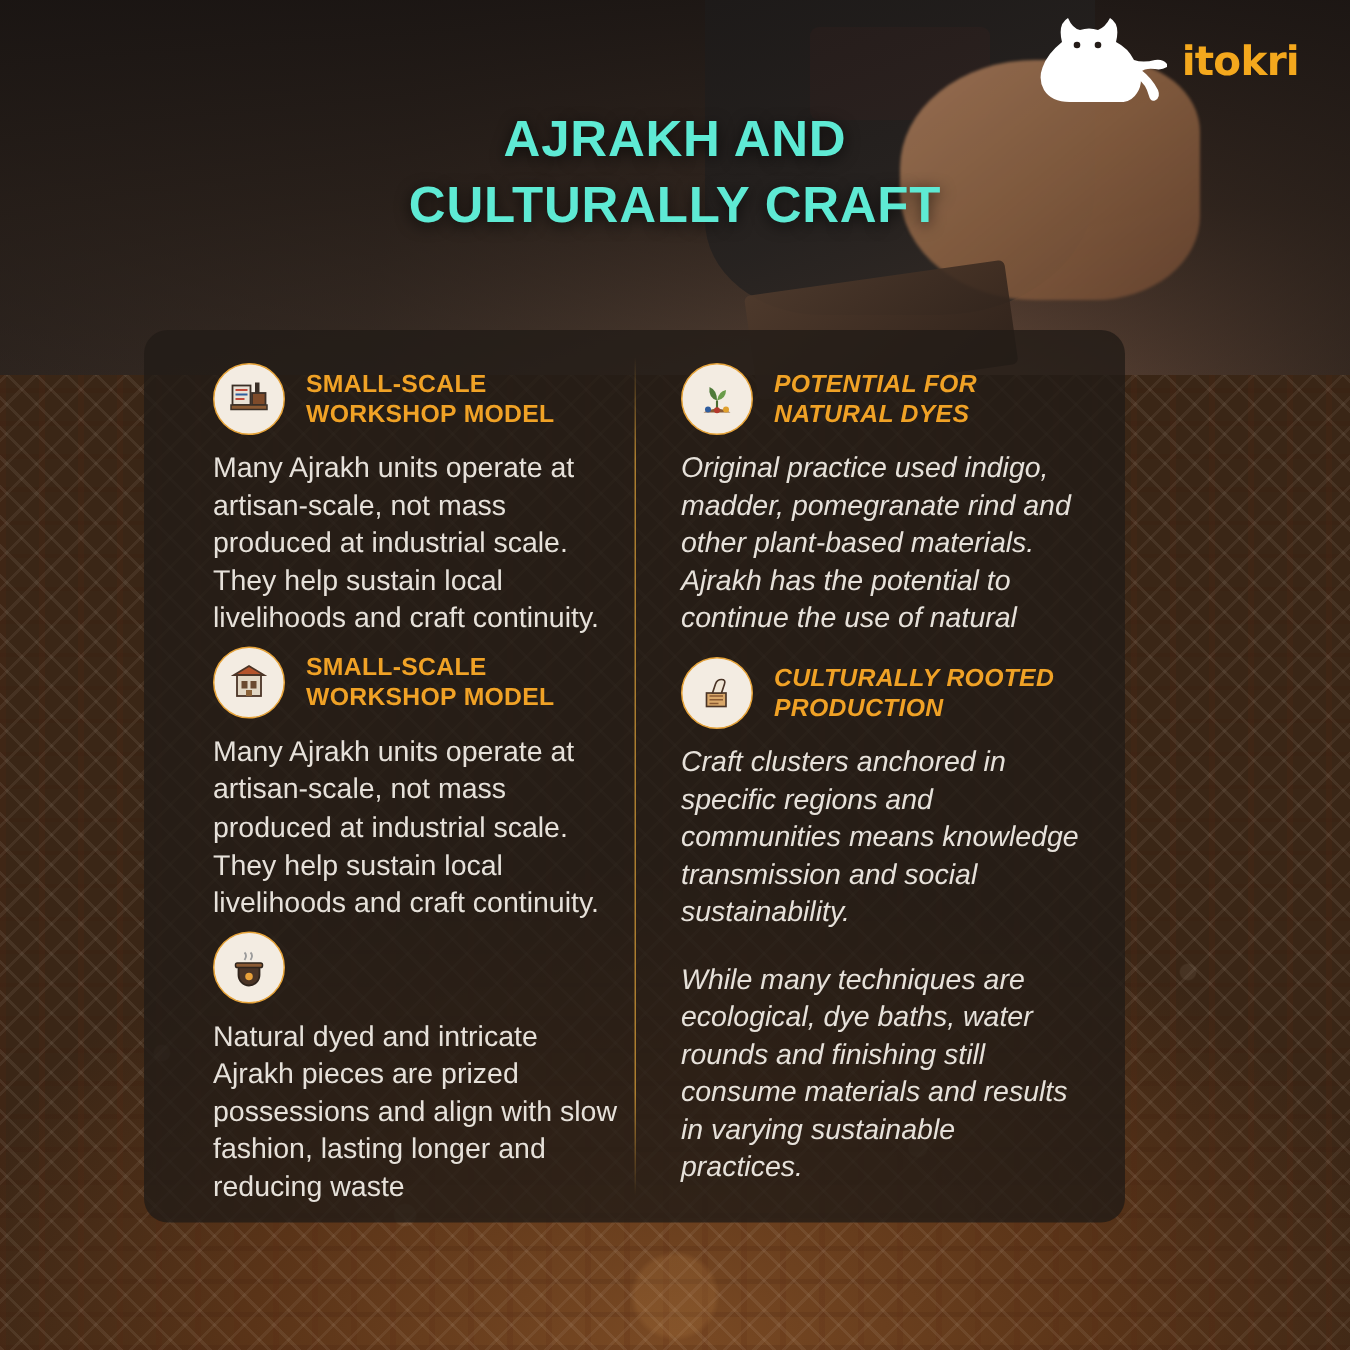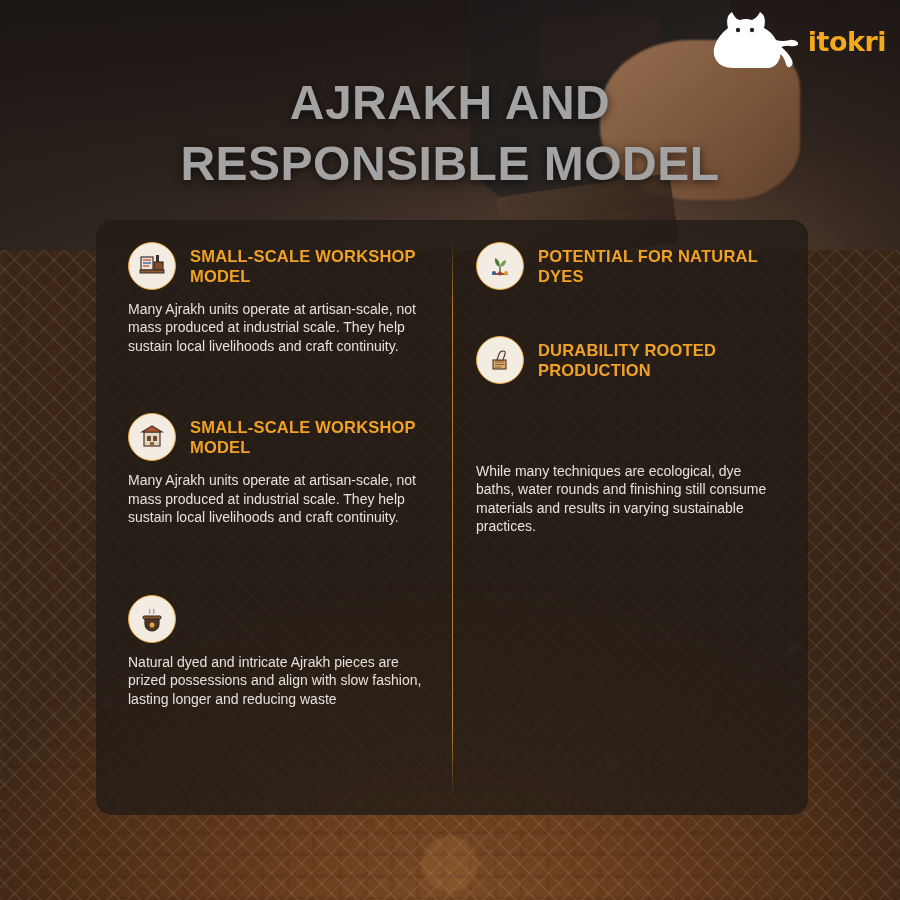--- a/index.html
+++ b/index.html
@@ -92,77 +92,77 @@
     width: 120px; height: 62px;
     background: #b43226;
     border-radius: 6px;
     opacity: .9;
     filter: blur(.5px);
   }
 
   
   .logo-wrap {
     position: absolute;
-    right: 14px; top: 8px;
+    right: 34px; top: 8px;
     display: flex;
     align-items: center;
     gap: 10px;
     z-index: 6;
   }
   .logo-cat { width: 100px; height: 66px; }
   .logo-text {
     color: #f4a81d;
     font-size: 27px;
     font-weight: bold;
     letter-spacing: -.5px;
     font-family: "DejaVu Sans", sans-serif;
   }
 
   .title {
     position: absolute;
     top: 72px;
     left: 0; right: 0;
     text-align: center;
-    color: #a3a3a3;
-    font-size: 48px;
+    color: #5eead4;
+    font-size: 34px;
     line-height: 1.28;
     font-weight: bold;
     letter-spacing: .5px;
     text-shadow: 0 2px 10px rgba(0,0,0,.7);
     z-index: 5;
   }
 
   
   .panel {
     position: absolute;
     left: 96px; top: 220px;
-    width: 712px; height: 595px;
+    width: 654px; height: 595px;
     background: rgba(34,27,23,.80);
     border-radius: 16px;
     z-index: 4;
     display: flex;
     box-sizing: border-box;
-    padding: 22px 18px 18px 18px;
+    padding: 22px 18px 18px 32px;
   }
   .divider {
     position: absolute;
     left: 50%;
     top: 18px;
     bottom: 18px;
     width: 1px;
     background: linear-gradient(180deg, rgba(240,175,60,0) 0%, rgba(240,175,60,.65) 12%, rgba(240,175,60,.65) 88%, rgba(240,175,60,0) 100%);
   }
   .col {
     width: 50%;
     box-sizing: border-box;
     display: flex;
     flex-direction: column;
   }
   .col-left { padding: 0 18px 0 14px; }
-  .col-right { padding: 0 10px 0 24px; }
+  .col-right { padding: 0 10px 0 24px; font-style: italic; }
 
   .card { margin-bottom: 6px; }
   .card-head {
     display: flex;
     align-items: center;
     gap: 14px;
     margin-bottom: 10px;
   }
   .icon-badge {
     width: 46px; height: 46px;
@@ -178,21 +178,21 @@
   .icon-badge svg { display: block; }
   .card-title {
     color: #f0a226;
     font-size: 16.5px;
     font-weight: bold;
     line-height: 1.22;
     letter-spacing: .2px;
   }
   .card-body {
     color: #e6e1da;
-    font-size: 14px;
+    font-size: 19px;
     line-height: 1.32;
   }
   .gap-c { height: 30px; }
   .gap-e { height: 52px; }
   .gap-f { height: 62px; }
 </style>
 </head>
 <body>
 
 <div class="poster">
@@ -212,21 +212,21 @@
       <path d="M30 20 q-3 -12 4 -16 q3 7 8 8 q6 -2 12 0 q5 -2 8 -8 q7 4 4 16 q8 4 12 12 q6 2 14 0 q6 -1 9 4 q-4 3 -9 2 q-6 -1 -10 2 q2 8 -2 14 q-3 5 -9 6 l-36 0 q-12 0 -17 -8 q-4 -7 -1 -15 q3 -9 13 -17 z" fill="#ffffff"></path>
       <path d="M82 38 q8 6 12 14 q2 5 -2 7 q-3 1 -4 -3 q-2 -8 -8 -12 z" fill="#ffffff"></path>
       <circle cx="40" cy="22" r="2.2" fill="#241c18"></circle>
       <circle cx="54" cy="22" r="2.2" fill="#241c18"></circle>
     </svg>
     <div class="logo-text">itokri</div>
   </div>
 
   <div class="title">
     <div>AJRAKH AND</div>
-    <div>RESPONSIBLE MODEL</div>
+    <div>CULTURALLY CRAFT</div>
   </div>
 
   <div class="panel">
     <div class="divider"></div>
 
     <div class="col col-left">
 
       <div class="card">
         <div class="card-head">
           <div class="icon-badge">
@@ -292,35 +292,37 @@
               <path d="M15 16 q1 -6 6 -7 q0 6 -6 7 z" fill="#6a9c4a"></path>
               <line x1="15" y1="16" x2="15" y2="21" stroke="#4a6b31" stroke-width="1.4"></line>
               <path d="M6 24 q9 -5 18 0 z" fill="#8a5a33"></path>
               <circle cx="9" cy="22" r="2" fill="#2f5d9e"></circle>
               <circle cx="15" cy="22.5" r="2" fill="#b4392c"></circle>
               <circle cx="21" cy="22" r="2" fill="#e0a02c"></circle>
             </svg>
           </div>
           <div class="card-title">POTENTIAL FOR NATURAL DYES</div>
         </div>
+        <div class="card-body">Original practice used indigo, madder, pomegranate rind and other plant-based materials. Ajrakh has the potential to continue the use of natural</div>
       </div>
 
       <div class="gap-c"></div>
 
       <div class="card">
         <div class="card-head">
           <div class="icon-badge">
             <svg width="30" height="30" viewBox="0 0 30 30">
               <rect x="8" y="15" width="13" height="9" fill="#d9a86a" stroke="#4a3426" stroke-width="1.1"></rect>
               <path d="M10 17 h9 M10 19.5 h9 M10 22 h6" stroke="#8a5a33" stroke-width="1"></path>
               <path d="M12 15 l2 -6 q1 -3 4 -3 q3 0 2 3 l-2 6 z" fill="#f0e6d6" stroke="#4a3426" stroke-width="1.1"></path>
             </svg>
           </div>
-          <div class="card-title">DURABILITY ROOTED PRODUCTION</div>
-        </div>
+          <div class="card-title">CULTURALLY ROOTED PRODUCTION</div>
+        </div>
+        <div class="card-body">Craft clusters anchored in specific regions and communities means knowledge transmission and social sustainability.</div>
       </div>
 
       <div class="gap-f"></div>
 
       <div class="card">
         <div class="card-body">While many techniques are ecological, dye baths, water rounds and finishing still consume materials and results in varying sustainable practices.</div>
       </div>
 
     </div>
   </div>

